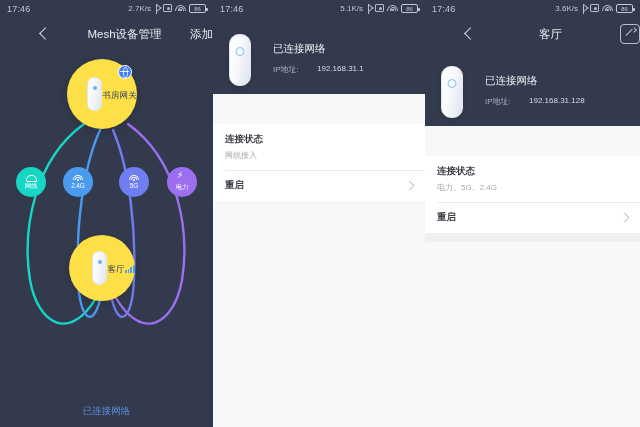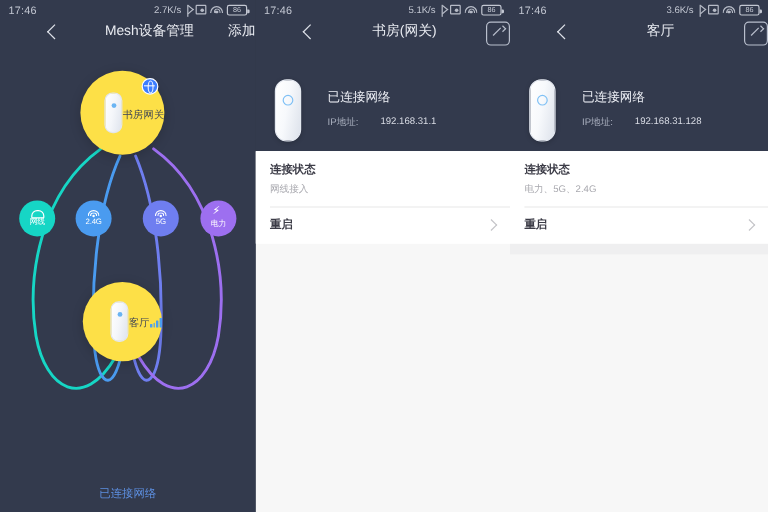--- a/index.html
+++ b/index.html
@@ -45,21 +45,21 @@
   .wifi-ico i:nth-child(3) { left: 4.3px; top: 5px; width: 2.4px; height: 2.4px; background: #c3c7d2; border-radius: 50%; border: 0; }
   .batt {
     width: 17px; height: 9px; border: 1px solid #c3c7d2; border-radius: 2px;
     position: relative; display: flex; align-items: center; justify-content: center;
   }
   .batt::after { content: ""; position: absolute; right: -2.5px; top: 2.5px; width: 1.5px; height: 3px; background: #c3c7d2; border-radius: 0 1px 1px 0; }
   .batt-txt { font-size: 6px; color: #c3c7d2; line-height: 1; }
 
   
   .navbar {
-    height: 32px; display: flex; position: relative; padding: 0 0; margin-left: 36px;
+    height: 32px; display: flex; align-items: center; position: relative; padding: 0 0; margin-left: 36px;
   }
   .nav-back {
     width: 18px; height: 18px; position: relative; cursor: pointer; flex: 0 0 auto;
   }
   .nav-back::before {
     content: ""; position: absolute; left: 5px; top: 4px; width: 8px; height: 8px;
     border-left: 1.4px solid #dfe2ea; border-bottom: 1.4px solid #dfe2ea; transform: rotate(45deg);
   }
   .nav-title {
     position: absolute; left: 0; right: 0; text-align: center;
@@ -154,21 +154,21 @@
     width: 7px; height: 7px; border-radius: 50%; border: 1.3px solid #7fc0f5;
   }
   .dev-info { margin-left: 22px; }
   .dev-status { font-size: 10.5px; color: #eceef4; margin-bottom: 8px; }
   .dev-row { font-size: 8px; color: #a9afbe; margin-bottom: 4px; display: flex; }
   .dev-row .k { width: 44px; flex: 0 0 auto; }
   .dev-row .v { color: #d9dce5; }
 
   
   .card { background: #f7f7f7; flex: 1; }
-  .card-inner { background: #fff; }
+  .card-inner { background: #fff; margin-top: 30px; }
   .row {
     padding: 9px 12px; position: relative; background: #fff;
   }
   .row + .row::before {
     content: ""; position: absolute; left: 12px; right: 0; top: 0; height: 1px; background: #ececec;
   }
   .row-title { font-size: 9.5px; color: #3c3c47; font-weight: 700; }
   .row-sub { font-size: 8px; color: #a8a8ae; margin-top: 4px; }
   .row-link { font-size: 9.5px; color: #3c3c47; font-weight: 700; padding: 11px 12px; }
   .chev {
@@ -270,25 +270,20 @@
         <span class="sb-ico wifi-ico">
             <i></i>
             <i></i>
             <i></i>
           </span>
         <span class="batt">
           <span class="batt-txt">86</span>
         </span>
       </span>
     </div>
-    <div class="navbar">
-      <div class="nav-back"></div>
-      <div class="nav-title">书房(网关)</div>
-      <div class="edit-btn"></div>
-    </div>
 
     <div class="dev-head">
       <div class="dev-big"></div>
       <div class="dev-info">
         <div class="dev-status">已连接网络</div>
         <div class="dev-row">
           <span class="k">IP地址:</span>
           <span class="v">192.168.31.1</span>
         </div>
       </div>

